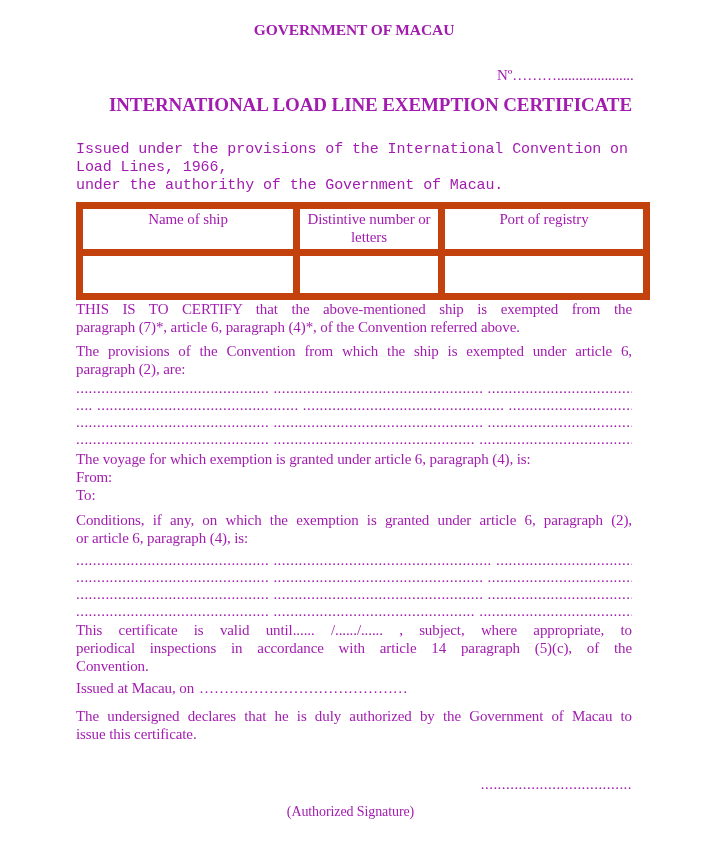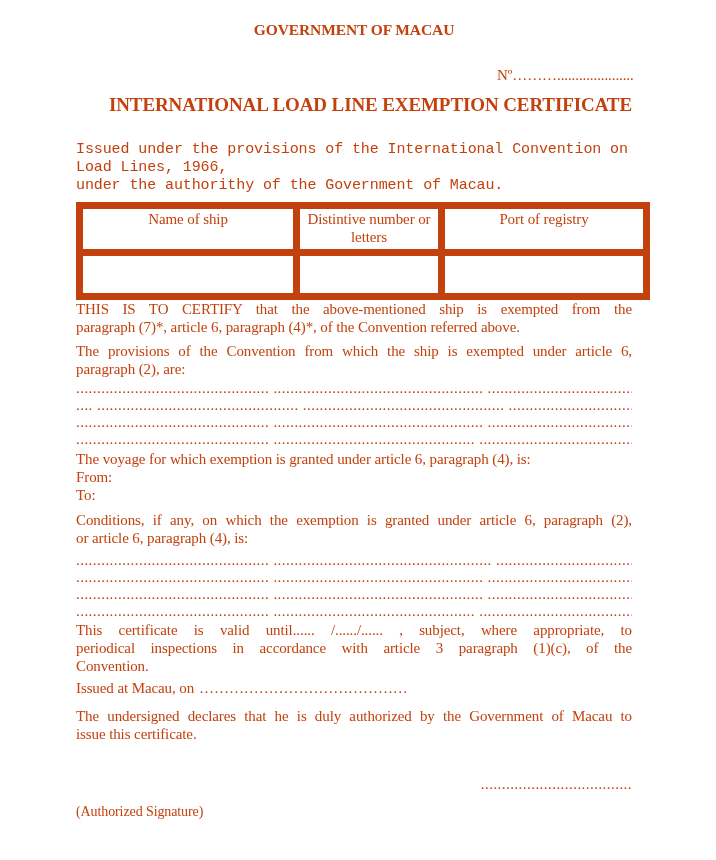--- a/index.html
+++ b/index.html
@@ -2,21 +2,21 @@
 <html><head>
 <meta charset="utf-8">
 <style>
   * { margin: 0; padding: 0; box-sizing: border-box; }
   html, body { background: #ffffff; }
   .page {
     position: relative;
     width: 716px;
     height: 860px;
     background: #ffffff;
-    color: #c2410c;
+    color: #a21caf;
     font-family: "Liberation Serif", "DejaVu Serif", serif;
     font-size: 15px;
     line-height: 18px;
     letter-spacing: -0.1px;
     overflow: hidden;
   }
   .content {
     padding: 21px 84px 0 76px;
   }
   .doc-header {
@@ -76,21 +76,21 @@
   .voyage-block { margin-top: 2px; }
   .issued-at-dots { margin-left: 5px; }
   .sig-dots {
     margin-top: 32px;
     text-align: right;
     letter-spacing: 0.45px;
     line-height: 18px;
   }
   .sig-label {
     margin-top: 10px;
-    text-align: left;
+    text-align: center;
     font-size: 14px;
     padding-right: 7px;
   }
 </style>
 </head>
 <body>
 
 <div class="page">
   <div class="content">
 
@@ -157,21 +157,21 @@
 
     <div class="dots-block second">
       <div class="dots-line">.............................................. .................................................... ..............................................</div>
       <div class="dots-line">.............................................. .................................................. ..............................................</div>
       <div class="dots-line">.............................................. .................................................. ..............................................</div>
       <div class="dots-line">.............................................. ................................................ ..............................................</div>
     </div>
 
     <div class="para m-validity">
       <div class="jline">This certificate is valid until...... /....../...... , subject, where appropriate, to</div>
-      <div class="jline">periodical inspections in accordance with article 3 paragraph (1)(c), of the</div>
+      <div class="jline">periodical inspections in accordance with article 14 paragraph (5)(c), of the</div>
       <div class="line">Convention.</div>
     </div>
 
     <div class="para m-issuedat">
       <span>Issued at Macau, on</span><span class="issued-at-dots">……………………………………</span>
     </div>
 
     <div class="para m-undersigned">
       <div class="jline">The undersigned declares that he is duly authorized by the Government of Macau to</div>
       <div class="line">issue this certificate.</div>

